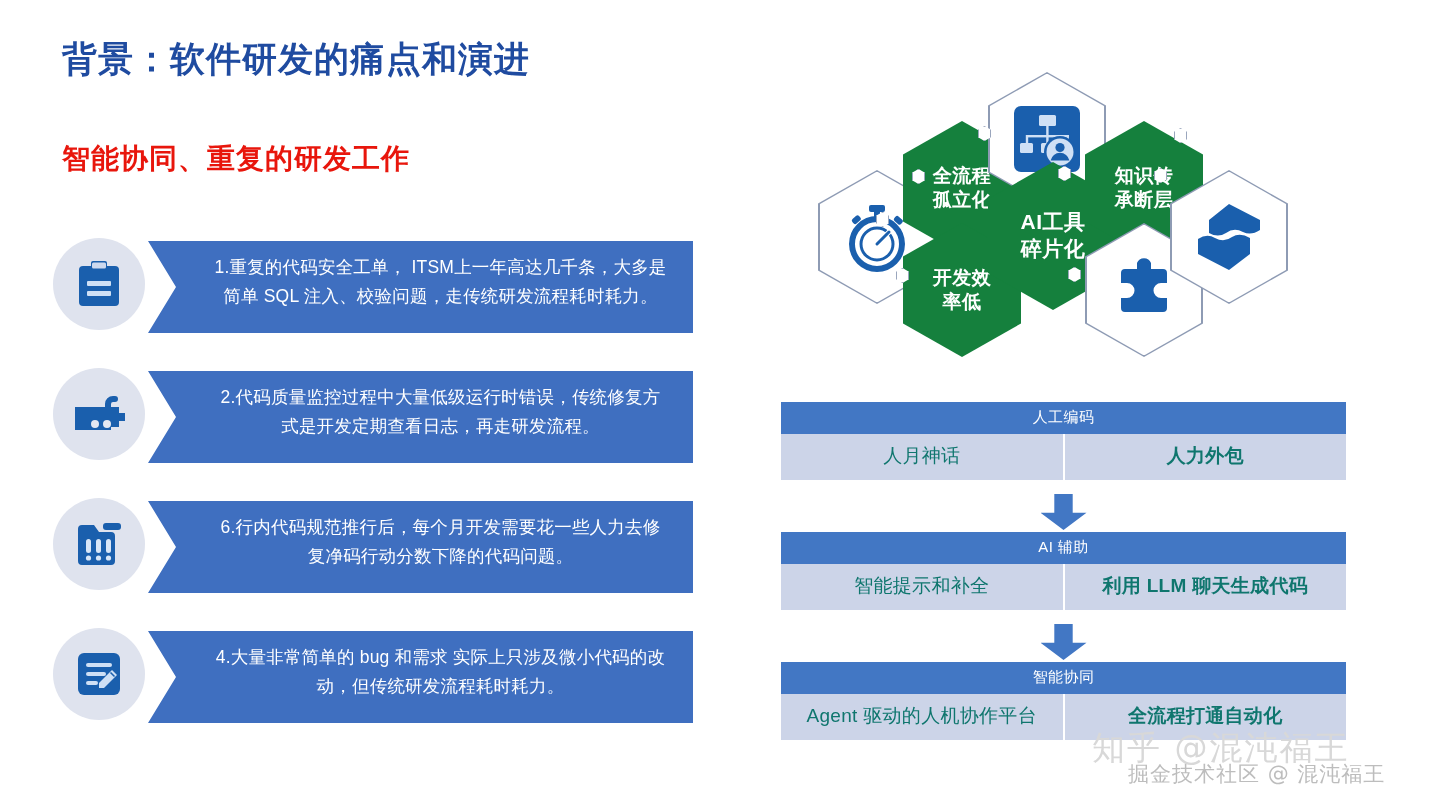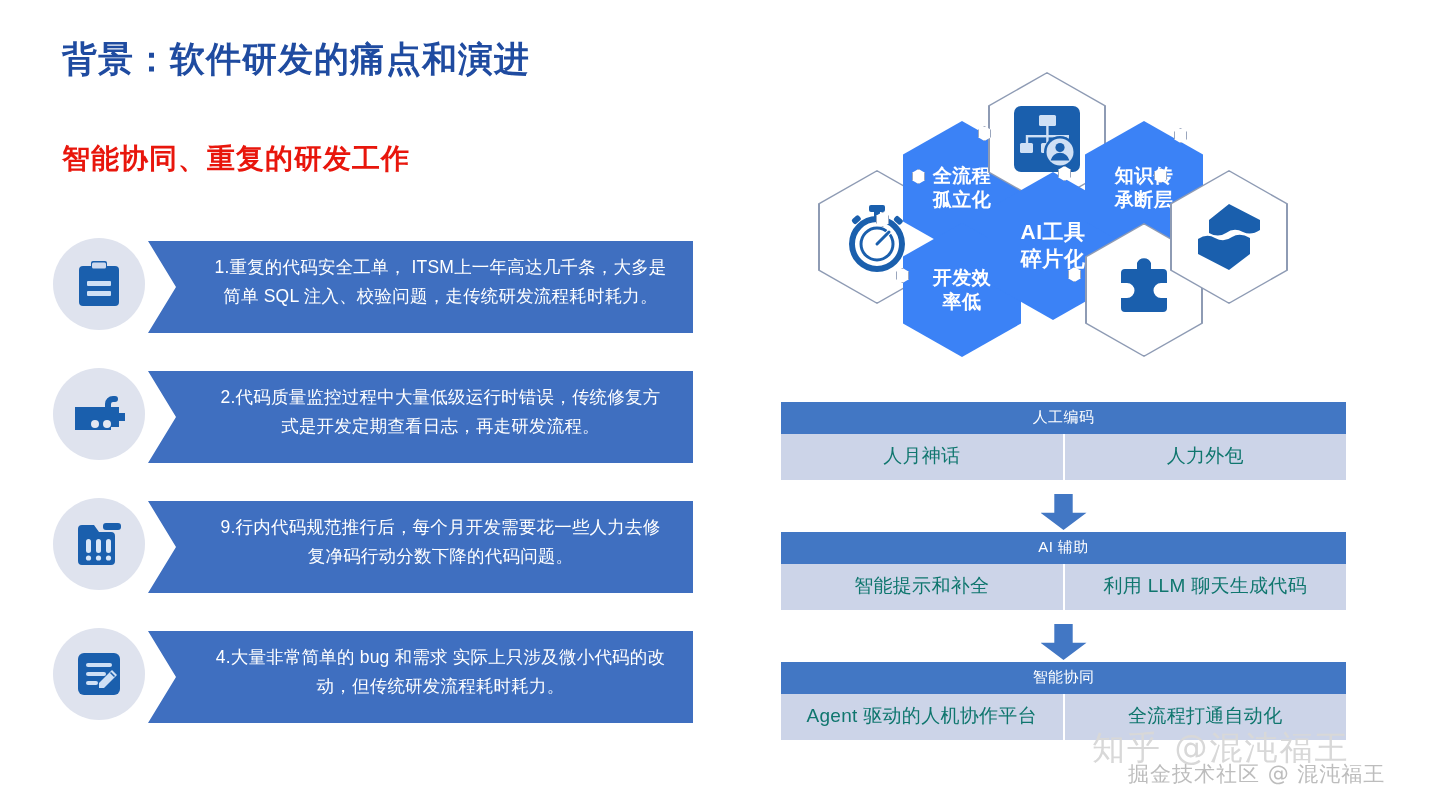--- a/index.html
+++ b/index.html
@@ -98,21 +98,21 @@
   .hex {
     position: absolute;
     width: 118px;
     height: 134px;
     clip-path: polygon(50% 0%, 100% 25%, 100% 75%, 50% 100%, 0% 75%, 0% 25%);
     display: flex;
     align-items: center;
     justify-content: center;
     box-sizing: border-box;
   }
-  .hex.filled { background: #3b82f6; }
+  .hex.filled { background: #15803d; }
   .hex-outline-shell {
     position: absolute;
     width: 118px;
     height: 134px;
   }
   .hex-outline-shell .edge {
     position: absolute;
     inset: 0;
     clip-path: polygon(50% 0%, 100% 25%, 100% 75%, 50% 100%, 0% 75%, 0% 25%);
     background: #8e9bb4;
@@ -165,21 +165,21 @@
     display: flex;
   }
   .flow-cell {
     flex: 1;
     text-align: center;
     color: #0f766e;
     font-size: 19px;
     padding: 9px 0 11px;
     letter-spacing: 0.3px;
   }
-  .flow-cell + .flow-cell { border-left: 2px solid #ffffff; }
+  .flow-cell + .flow-cell { border-left: 2px solid #ffffff; font-weight: bold; }
   .flow-arrow {
     height: 40px;
     display: flex;
     align-items: center;
     justify-content: center;
   }
   .flow-arrow .shape {
     width: 46px;
     height: 36px;
     background: #4277c4;
@@ -246,21 +246,21 @@
         <path d="M4 16 h30 v-3 a8 8 0 0 1 8 -8 h2 a3 3 0 0 1 0 6 h-2 a2 2 0 0 0 -2 2 v3 h8 v6 h6 v8 h-6 v6 h-8 v3 H4 z" fill="#1a5fad"></path>
         <circle cx="24" cy="33" r="4" fill="#e4e8f2"></circle>
         <circle cx="36" cy="33" r="4" fill="#e4e8f2"></circle>
       </svg>
     </div>
   </div>
 
   <div class="bullet-card">
     <div class="bullet-banner">
       <div class="bullet-text">
-        <span>9.行内代码规范推行后，每个月开发需要花一些人力去修</span><br>
+        <span>6.行内代码规范推行后，每个月开发需要花一些人力去修</span><br>
         <span>复净码行动分数下降的代码问题。</span>
       </div>
     </div>
     <div class="bullet-icon-circle">
       <svg width="52" height="50" viewBox="0 0 52 50">
         <rect x="30" y="4" width="18" height="7" rx="3" fill="#1a5fad"></rect>
         <path d="M5 10 a4 4 0 0 1 4 -4 h12 l5 7 h12 a4 4 0 0 1 4 4 v25 a4 4 0 0 1 -4 4 H9 a4 4 0 0 1 -4 -4 z" fill="#1a5fad"></path>
         <rect x="13" y="20" width="5" height="14" rx="2.5" fill="#d8e6f7"></rect>
         <rect x="23" y="20" width="5" height="14" rx="2.5" fill="#d8e6f7"></rect>
         <rect x="33" y="20" width="5" height="14" rx="2.5" fill="#d8e6f7"></rect>
@@ -338,21 +338,21 @@
         <rect x="8" y="39" width="13" height="10" rx="1.5" fill="#cfe0f5"></rect>
         <rect x="29" y="39" width="13" height="10" rx="1.5" fill="#cfe0f5"></rect>
         <circle cx="48" cy="48" r="16" fill="#1a5fad"></circle>
         <circle cx="48" cy="48" r="13.5" fill="#cfe0f5"></circle>
         <circle cx="48" cy="43.5" r="4.6" fill="#1a5fad"></circle>
         <path d="M38.6 56.5 a9.6 9.6 0 0 1 18.8 0 z" fill="#1a5fad"></path>
       </svg>
     </div>
   </div>
 
-  <div class="hex filled" style="left:188px; top:114px; width:130px; height:148px;">
+  <div class="hex filled" style="left:188px; top:104px; width:130px; height:148px;">
     <div class="hex-label" style="font-size:21px;">
       <span>AI工具</span><br>
       <span>碎片化</span>
     </div>
   </div>
 
   <div class="hex filled" style="left:285px; top:63px;">
     <div class="hex-label">
       <span>知识传</span><br>
       <span>承断层</span>

